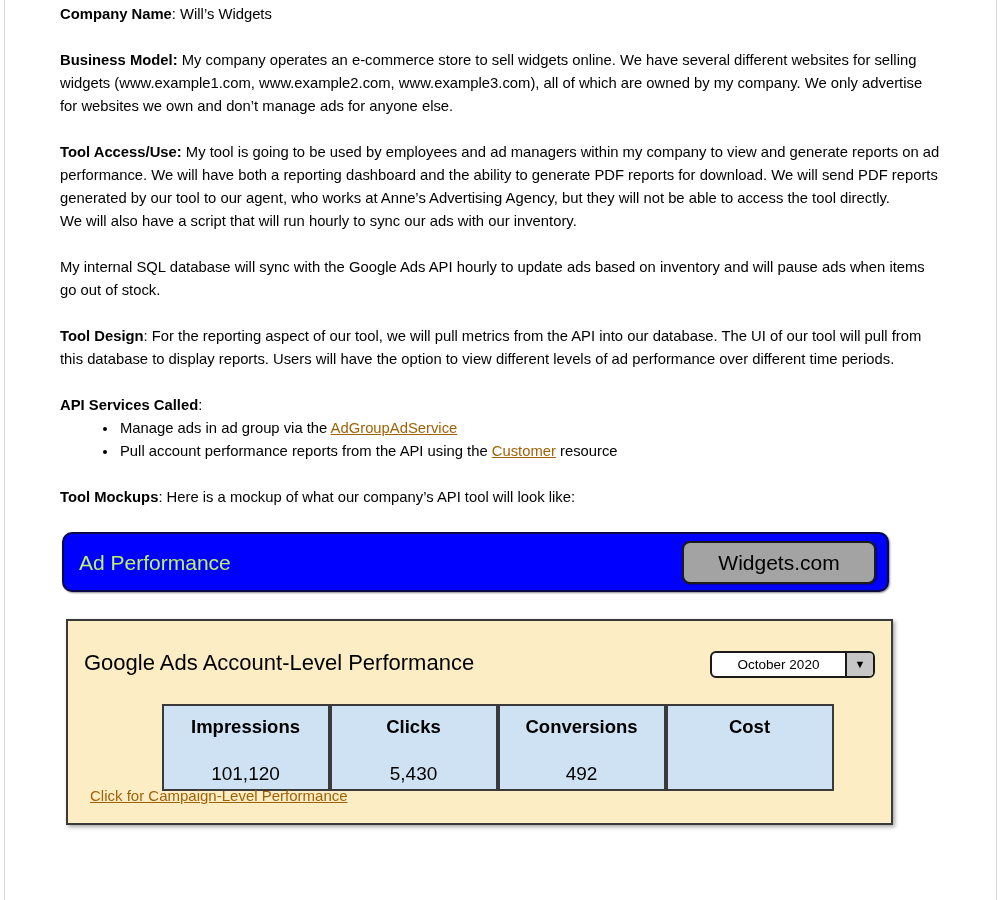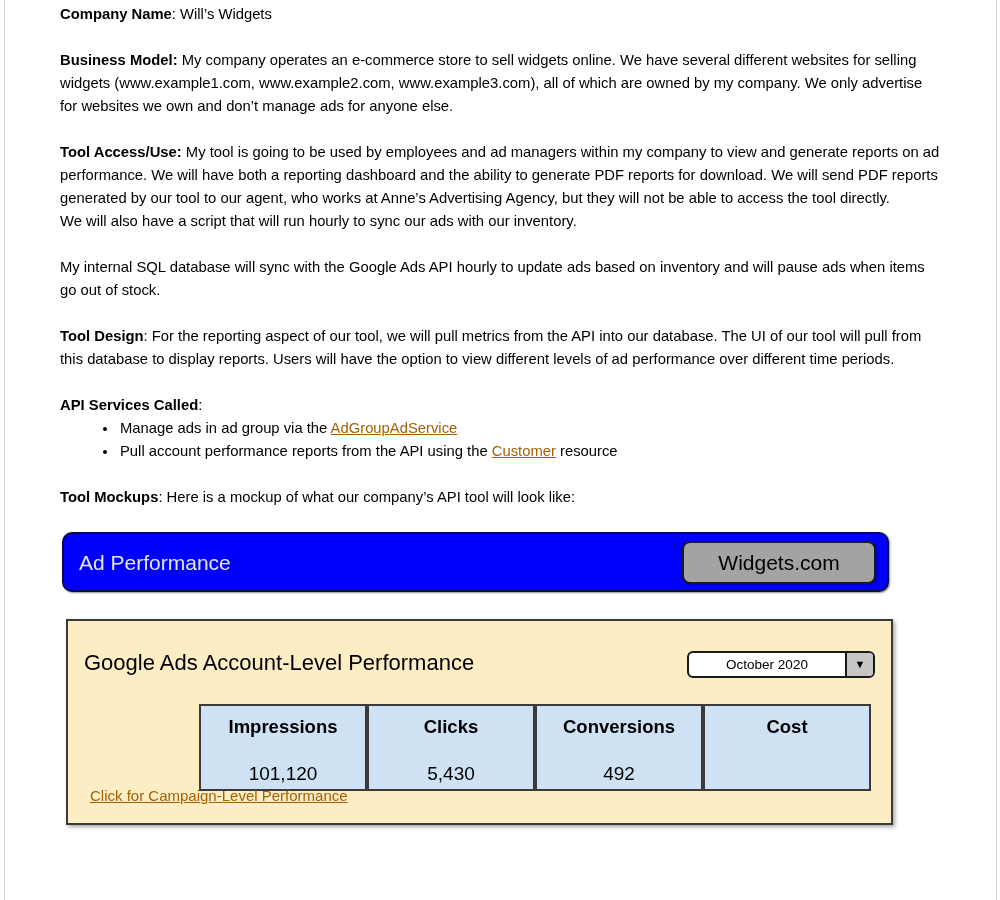--- a/index.html
+++ b/index.html
@@ -32,21 +32,21 @@
   .banner {
     margin: 0 0 0 2px;
     width: 827px; height: 60px;
     background: #0000ff;
     border: 2px solid #0a0a46;
     border-radius: 10px;
     display: flex; align-items: center; justify-content: space-between;
     padding: 0 11px 0 15px;
     box-shadow: 1px 1px 2px rgba(0,0,0,0.45);
   }
-  .banner-title { color: #e5e5e5; font-size: 21px; }
+  .banner-title { color: #bef264; font-size: 21px; }
   .banner-btn {
     background: #a3a3a3;
     border: 2px solid #1b1b1b;
     border-radius: 8px;
     width: 194px; height: 43px;
     display: flex; align-items: center; justify-content: center;
     font-size: 21px; color: #000;
     box-shadow: 1px 1px 2px rgba(0,0,0,0.4);
     cursor: pointer;
   }
@@ -59,37 +59,37 @@
     border: 2px solid #3a3a3a;
     box-shadow: 2px 2px 4px rgba(0,0,0,0.35);
     position: relative;
   }
   .panel-header {
     display: flex; justify-content: space-between; align-items: flex-start;
     padding: 28px 16px 0 16px;
   }
   .panel-title { font-size: 22px; line-height: 28px; }
   .dropdown {
-    width: 188px; height: 27px; margin-top: 2px;
+    width: 165px; height: 27px; margin-top: 2px;
     background: #ffffff;
     border: 2px solid #1a1a1a;
     border-radius: 6px;
     display: flex; align-items: stretch; overflow: hidden;
     cursor: pointer;
   }
   .dropdown-value { flex: 1; display: flex; align-items: center; justify-content: center; font-size: 13.5px; }
   .dropdown-arrow-btn {
     width: 28px; background: #c6c6c6;
     border-left: 2px solid #1a1a1a;
     display: flex; align-items: center; justify-content: center;
     font-size: 11px; color: #000;
   }
   .cards {
     position: absolute; left: 24px; right: 20px; top: 83px;
-    display: flex; justify-content: flex-end; padding-left: 32px;
+    display: flex; justify-content: center; padding-left: 32px;
   }
   .card {
     width: 168px; height: 87px;
     background: #cfe2f3;
     border: 2px solid #3a3a3a;
     text-align: center;
   }
   .card-label { font-weight: bold; font-size: 18.5px; margin-top: 9px; }
   .card-value { font-size: 19px; margin-top: 24px; }
   .panel-link { position: absolute; left: 22px; bottom: 16px; font-size: 15px; }

